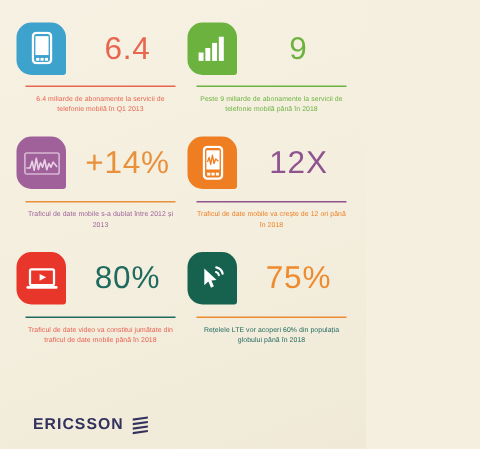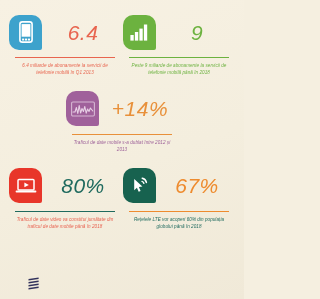--- a/index.html
+++ b/index.html
@@ -21,24 +21,23 @@
     background: linear-gradient(160deg, #f7f1e3 0%, #f4eede 55%, #f0e9d8 100%);
     box-sizing: border-box;
     padding: 0;
   }
   .grid {
     padding: 10px 6px 0 6px;
   }
   .row {
     display: flex;
     flex-direction: row;
-    justify-content: center;
+    justify-content: flex-end;
     width: 100%;
     box-sizing: border-box;
-    font-style: italic;
   }
   .cell {
     width: 114px;
     box-sizing: border-box;
     display: flex;
     flex-direction: column;
     align-items: center;
     padding: 0 1px;
   }
   .topline {
@@ -185,20 +184,39 @@
                 <polyline points="2,11 4,11 5.4,6.5 6.8,12.5 8.2,4.5 9.6,12 11,7.5 12.4,10.5 13.8,5.5 15.2,12.2 16.6,8 18,10.5 19.4,7 21.8,10" fill="none" stroke="#e7cfe5" stroke-width="1.1" stroke-linejoin="round" stroke-linecap="round"></polyline>
               </svg>
             </div>
           </div>
           <div class="bignum" style="color:#e8903a">+14%</div>
         </div>
         <div class="rule" style="background:#e8903a"></div>
         <div class="caption" style="color:#9c5f98">Traficul de date mobile s-a dublat între 2012 și 2013</div>
       </div>
 
+      <div class="cell">
+        <div class="topline">
+          <div class="badge">
+            <div class="leaf" style="background:#ee7e21">
+              <svg class="ico" width="14" height="23" viewBox="0 0 14 23" aria-hidden="true">
+                <rect x="0.9" y="0.9" width="12.2" height="21.2" rx="2.4" ry="2.4" fill="none" stroke="#ffffff" stroke-width="1.6"></rect>
+                <rect x="2.6" y="3.2" width="8.8" height="12.8" fill="#ffffff"></rect>
+                <polyline points="3.3,11 4.4,8 5.5,12.5 6.6,6.5 7.7,12 8.8,9 10.6,10.5" fill="none" stroke="#ee7e21" stroke-width="0.9" stroke-linejoin="round"></polyline>
+                <rect x="3.1" y="18.1" width="2.1" height="1.9" fill="#ffffff"></rect>
+                <rect x="6.0" y="18.1" width="2.1" height="1.9" fill="#ffffff"></rect>
+                <rect x="8.9" y="18.1" width="2.1" height="1.9" fill="#ffffff"></rect>
+              </svg>
+            </div>
+          </div>
+          <div class="bignum" style="color:#8f5490">12X</div>
+        </div>
+        <div class="rule" style="background:#8f5490"></div>
+        <div class="caption" style="color:#ee7e21">Traficul de date mobile va crește de 12 ori până în 2018</div>
+      </div>
 
     </div>
 
     <div class="cellspacer"></div>
 
     <div class="row">
 
       <div class="cell">
         <div class="topline">
           <div class="badge">
@@ -220,32 +238,33 @@
         <div class="topline">
           <div class="badge">
             <div class="leaf" style="background:#17624f">
               <svg class="ico" width="20" height="20" viewBox="0 0 20 20" aria-hidden="true">
                 <path d="M4.2 3.0 L4.2 14.2 L6.9 11.7 L8.7 15.8 L10.6 14.9 L8.9 11.0 L12.4 10.6 Z" fill="#ffffff"></path>
                 <path d="M12.2 2.2 A5.4 5.4 0 0 1 16.4 6.4" fill="none" stroke="#ffffff" stroke-width="1.5" stroke-linecap="round"></path>
                 <path d="M12.0 5.4 A2.6 2.6 0 0 1 13.9 7.4" fill="none" stroke="#ffffff" stroke-width="1.4" stroke-linecap="round"></path>
               </svg>
             </div>
           </div>
-          <div class="bignum" style="color:#ee8b2e">67%</div>
+          <div class="bignum" style="color:#ee8b2e">75%</div>
         </div>
         <div class="rule" style="background:#ee8b2e"></div>
         <div class="caption" style="color:#1f6a5e">Rețelele LTE vor acoperi 60% din populația globului până în 2018</div>
       </div>
 
     </div>
 
   </div>
 
   <div class="footer">
     <div class="brandwrap">
+      <div class="brandtext">ERICSSON</div>
       <div class="brandmark">
         <svg width="13" height="13" viewBox="0 0 13 13" aria-hidden="true">
           <path d="M1.5 2.0 L11.6 0.6 L11.6 2.0 L1.5 3.5 Z" fill="#32325c"></path>
           <path d="M1.5 5.0 L11.6 3.6 L11.6 5.0 L1.5 6.5 Z" fill="#32325c"></path>
           <path d="M1.5 8.0 L11.6 6.6 L11.6 8.0 L1.5 9.5 Z" fill="#32325c"></path>
           <path d="M1.5 11.0 L11.6 9.6 L11.6 11.0 L1.5 12.5 Z" fill="#32325c"></path>
         </svg>
       </div>
     </div>
   </div>

